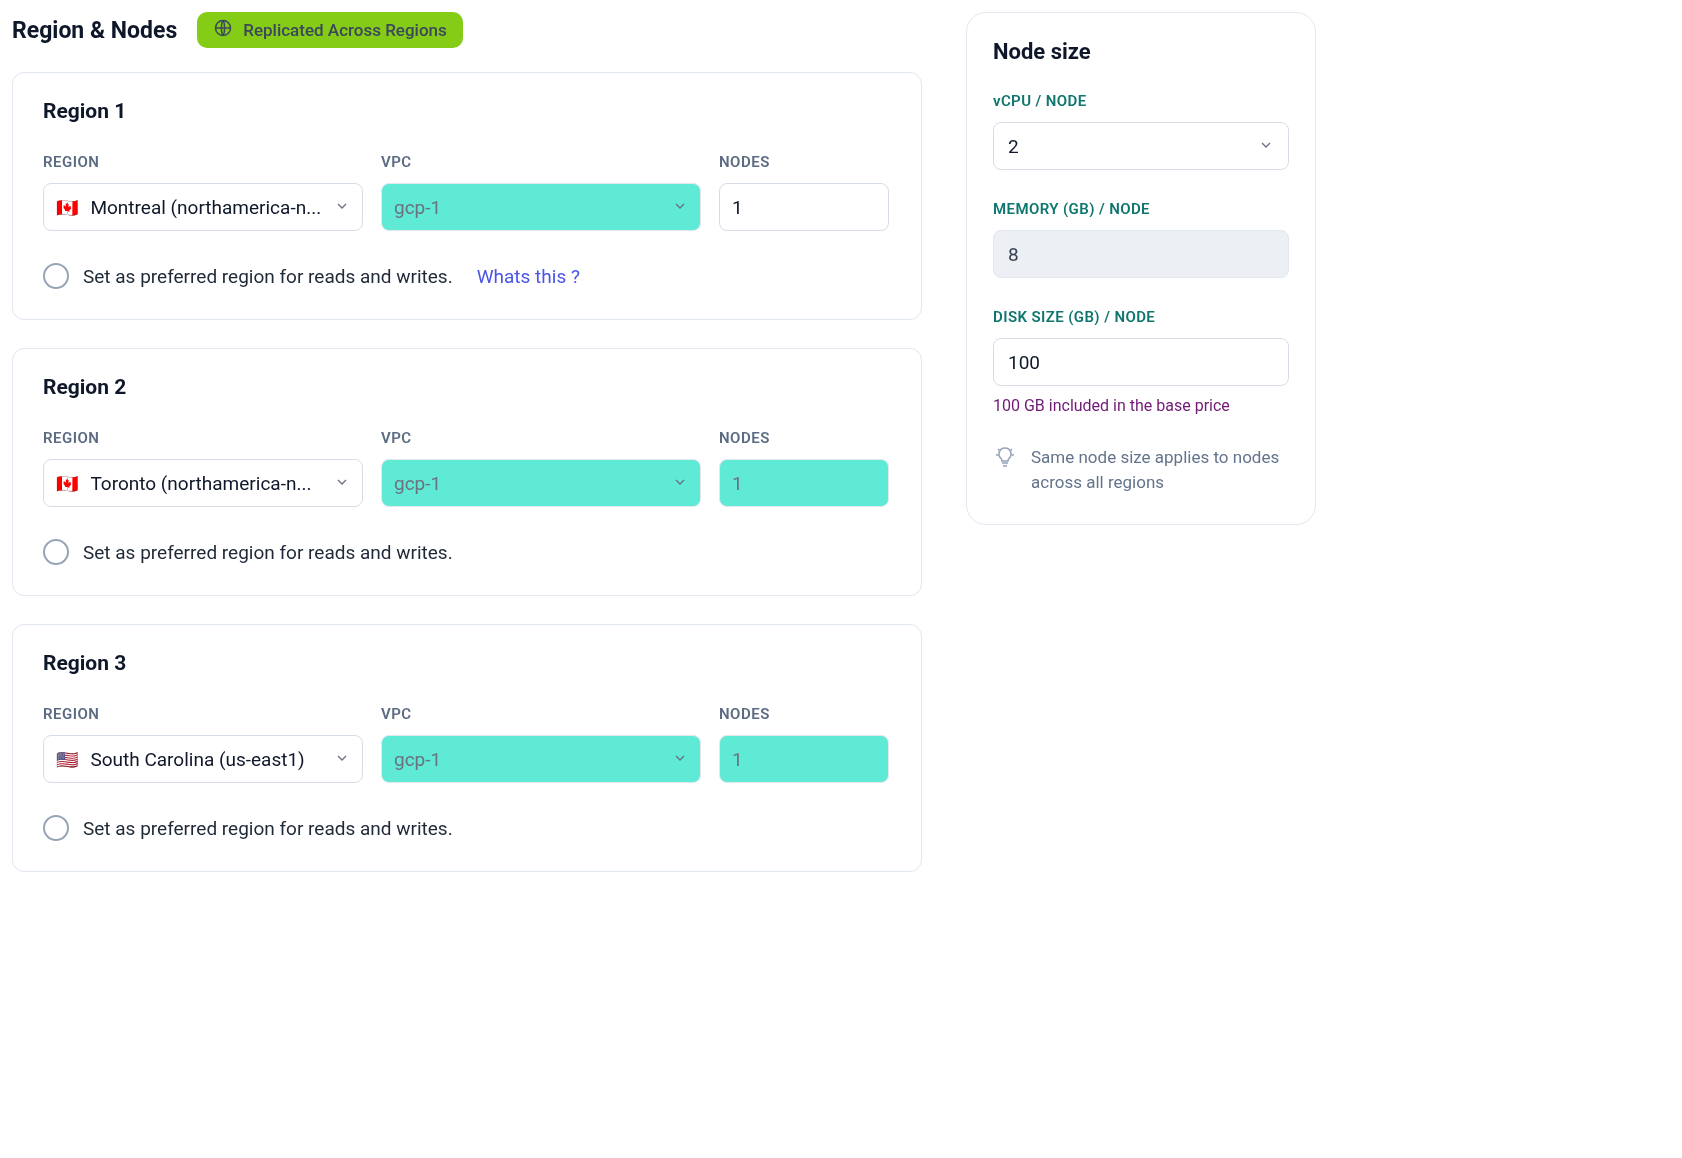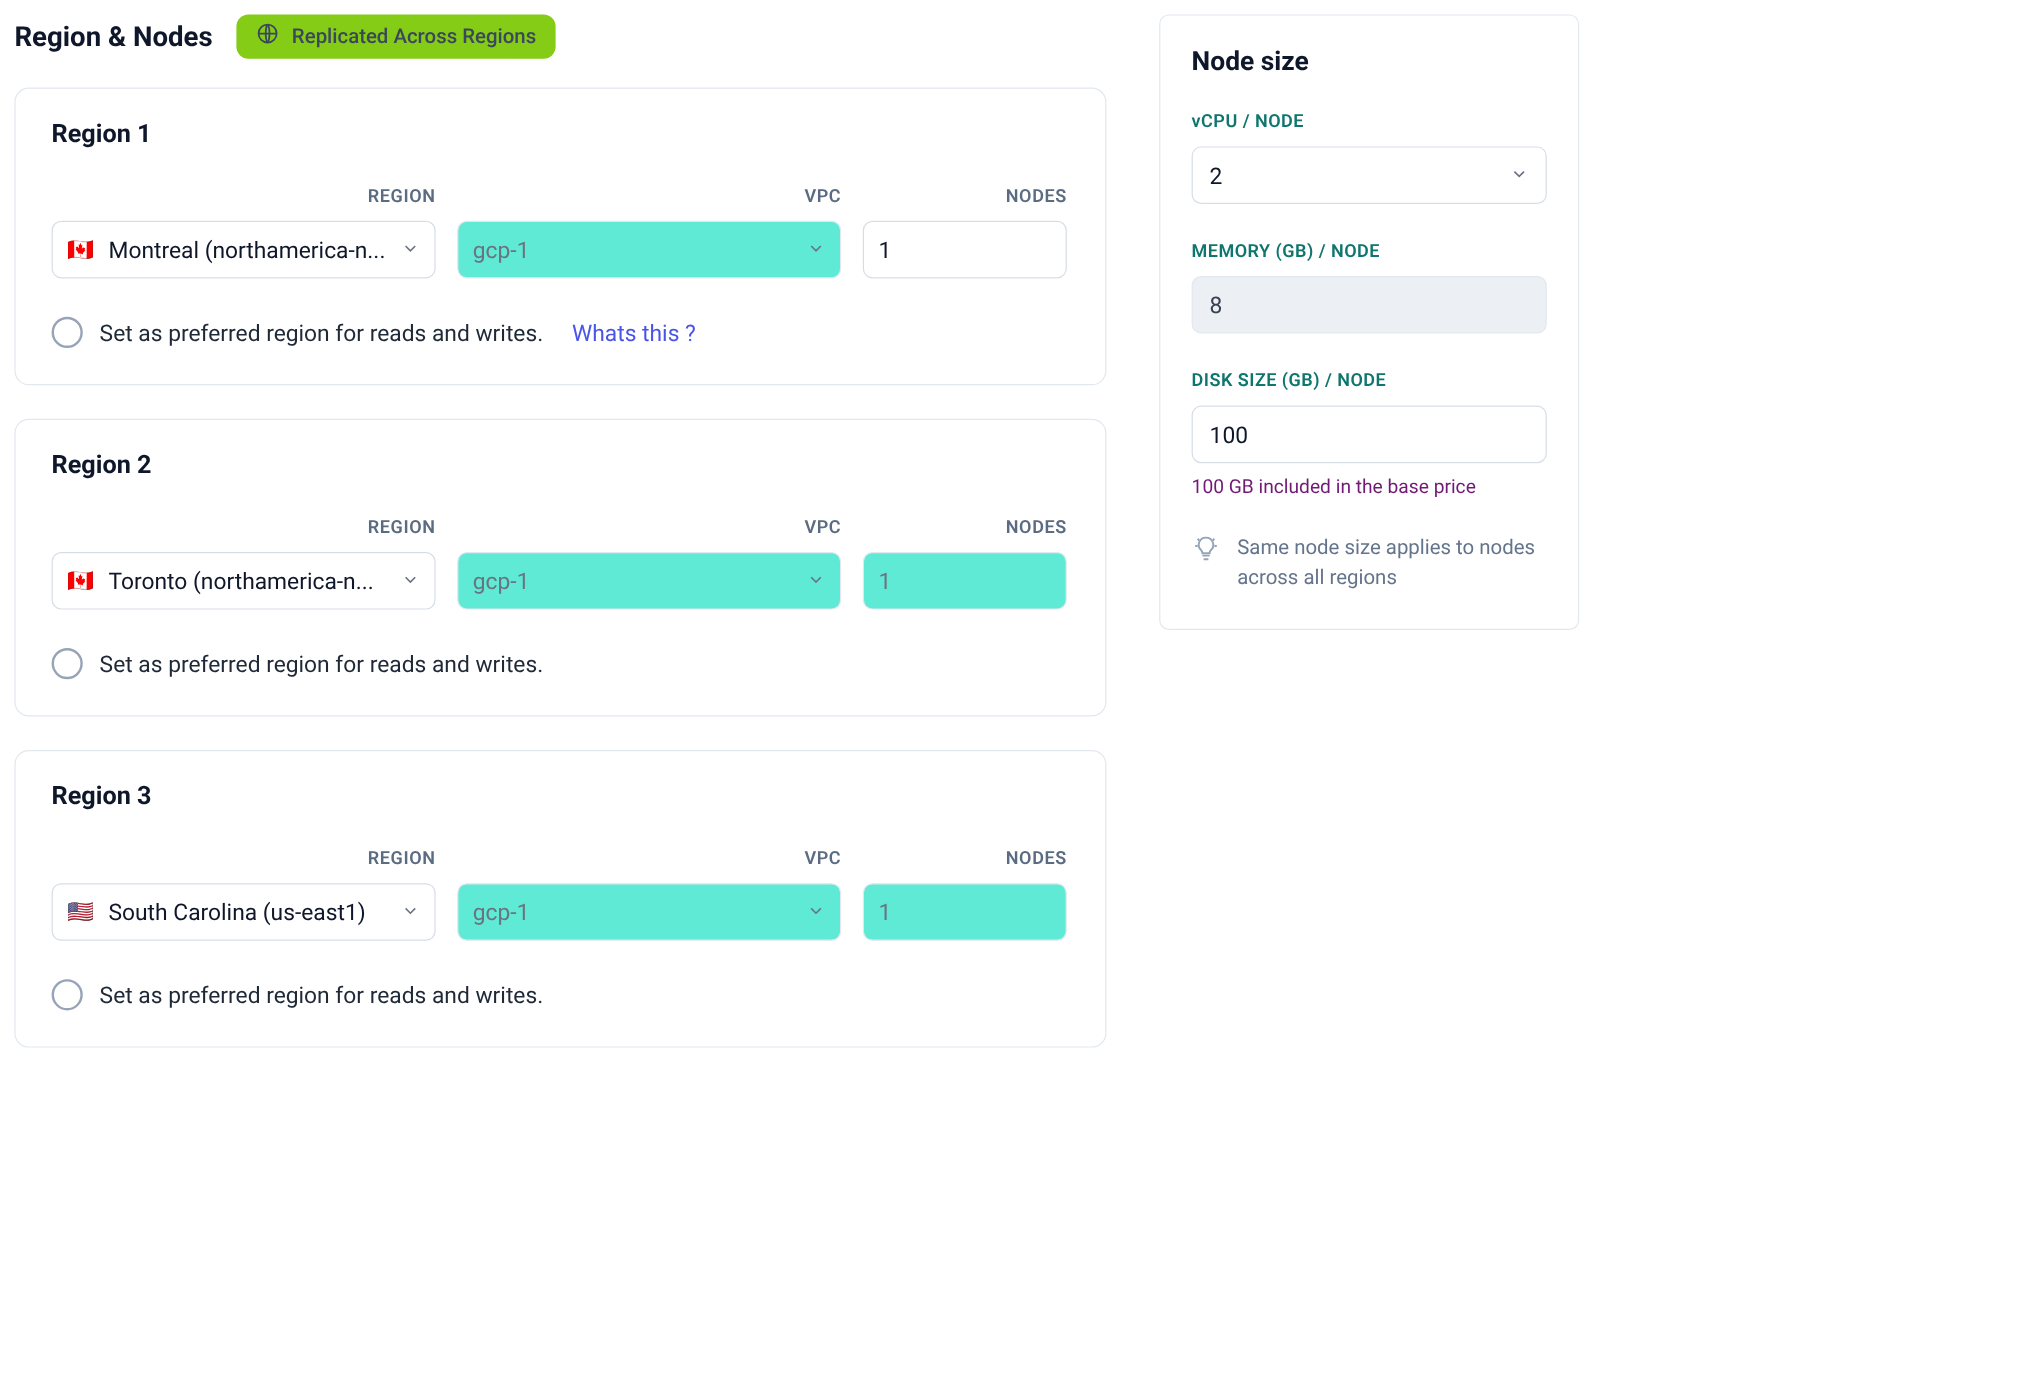--- a/index.html
+++ b/index.html
@@ -62,21 +62,20 @@
 .field.region { flex: 0 0 320px; }
 .field.vpc { flex: 0 0 320px; }
 .field.nodes { flex: 0 0 170px; }
 
 .field-label {
   font-size: 15px;
   font-weight: 600;
   letter-spacing: 0.5px;
   color: #5b6b82;
   margin-bottom: 12px;
-  text-align: right;
 }
 
 .select-box, .input-box {
   display: flex;
   align-items: center;
   border: 1px solid #d7dde6;
   border-radius: 8px;
   height: 48px;
   padding: 0 12px;
   font-size: 19px;
@@ -119,21 +118,21 @@
 }
 .whats-this {
   color: #4a55e6;
   margin-left: 10px;
   cursor: pointer;
 }
 
 
 .ns-card {
   border: 1px solid #e2e8f0;
-  border-radius: 8px;
+  border-radius: 20px;
   padding: 26px 26px 30px 26px;
 }
 .ns-title {
   font-size: 22px;
   font-weight: 700;
   margin-bottom: 28px;
 }
 .ns-field { margin-bottom: 30px; }
 .ns-label {
   font-size: 15px;

